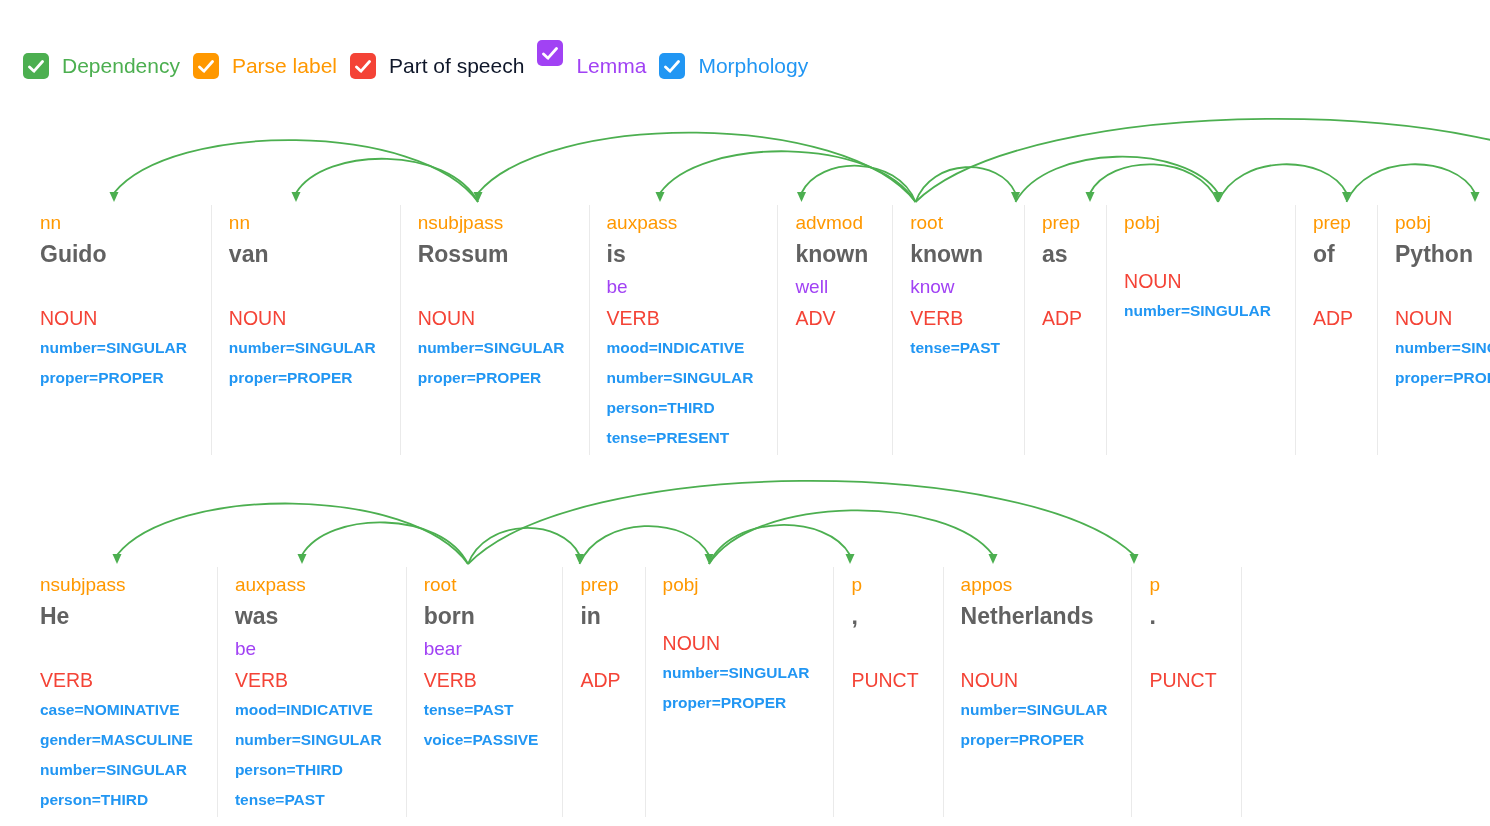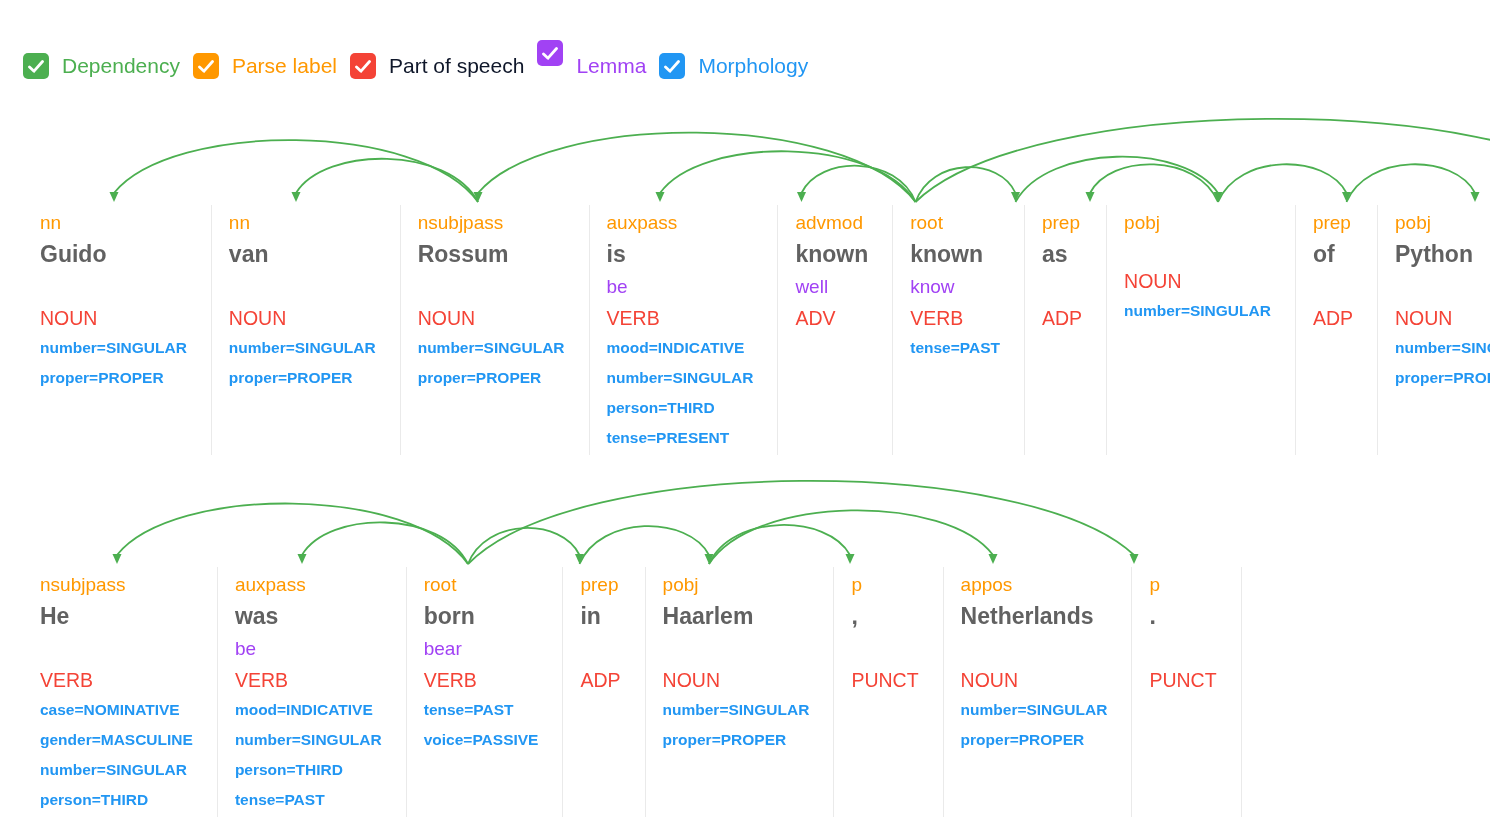--- a/index.html
+++ b/index.html
@@ -254,21 +254,20 @@
   </div>
         <div class="tok">
     <div class="t-label">prep</div>
     <div class="t-word">in</div>
     <div class="t-lemma"></div>
     <div class="t-pos">ADP</div>
     <div class="t-morph"></div>
   </div>
         <div class="tok">
     <div class="t-label">pobj</div>
-    <div class="t-word">Haarlem</div>
     <div class="t-lemma"></div>
     <div class="t-pos">NOUN</div>
     <div class="t-morph">
             <div>number=SINGULAR</div>
             <div>proper=PROPER</div>
           </div>
   </div>
         <div class="tok">
     <div class="t-label">p</div>
     <div class="t-word">,</div>

